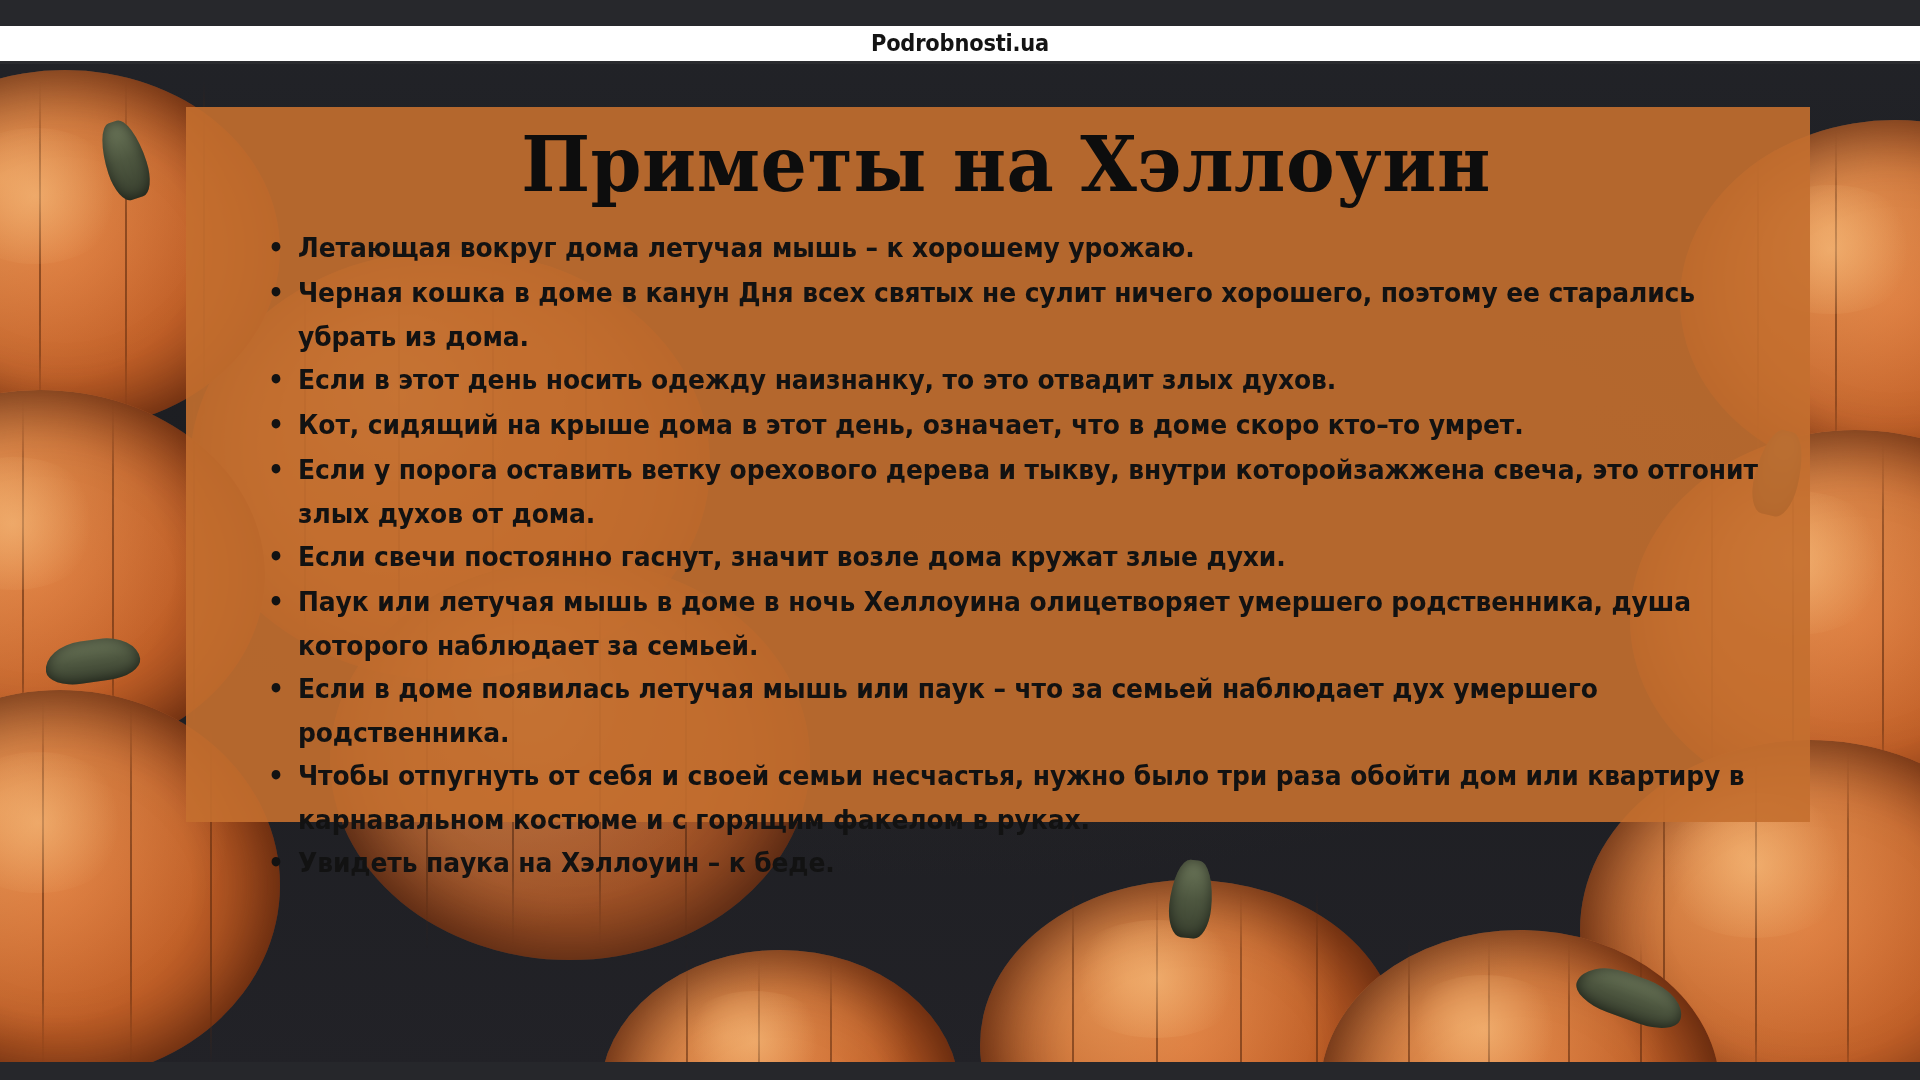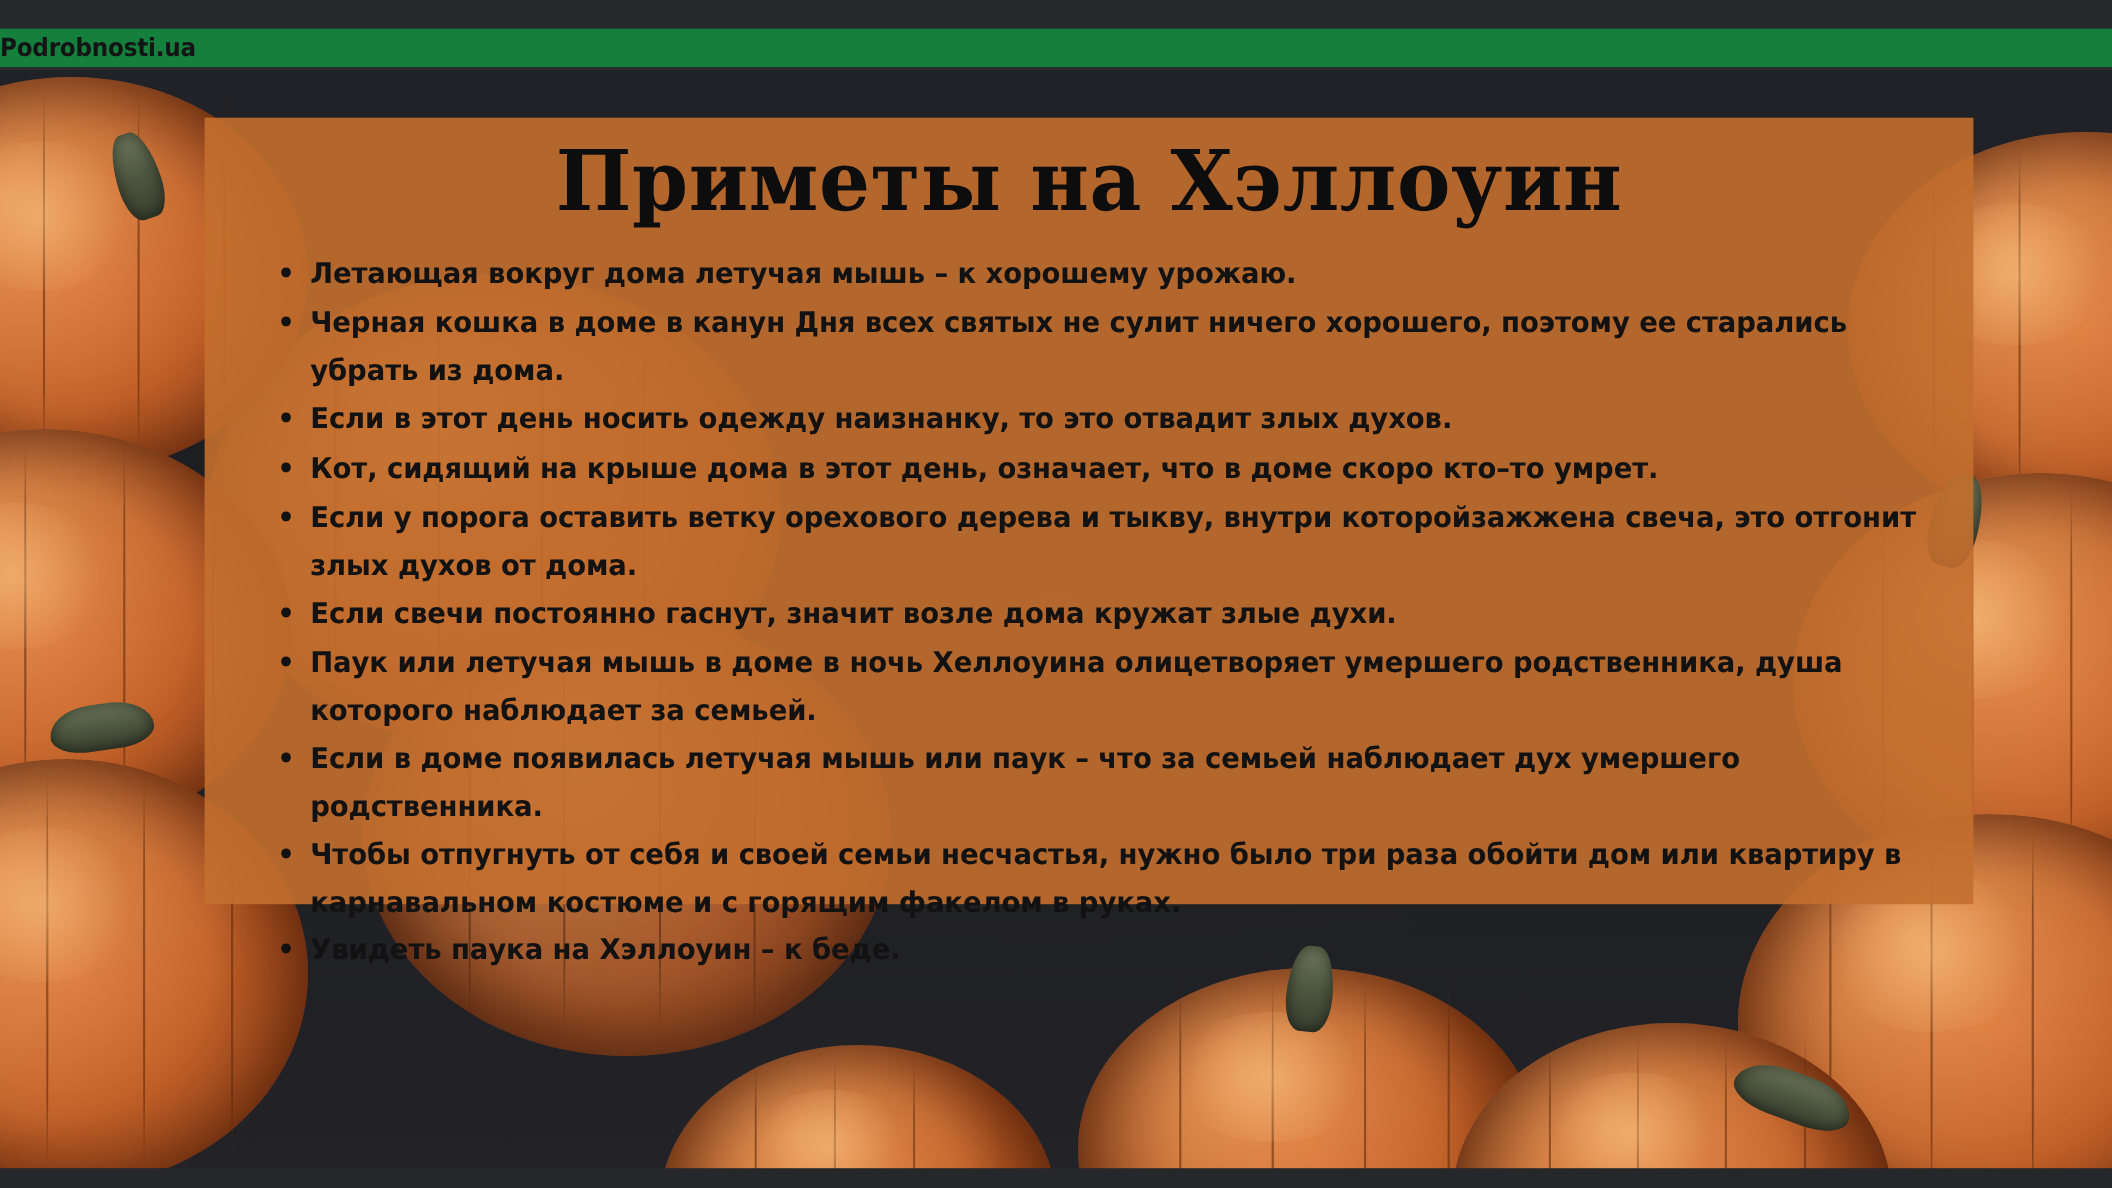--- a/index.html
+++ b/index.html
@@ -95,24 +95,24 @@
     position: absolute;
     left: 0; right: 0; top: 0;
     height: 26px;
     background: #27282c;
   }
   .banner {
     position: absolute;
     left: 0; right: 0;
     top: 26px;
     height: 35px;
-    background: #15803d;
+    background: #ffffff;
     display: flex;
     align-items: center;
-    justify-content: flex-start;
+    justify-content: center;
   }
   .banner-text {
     font-family: "DejaVu Sans", sans-serif;
     font-weight: bold;
     font-size: 21px;
     color: #141414;
     letter-spacing: -0.2px;
     line-height: 1;
     transform: scaleY(1.08);
   }
@@ -125,20 +125,21 @@
   }
 
   
   .panel {
     position: absolute;
     left: 186px;
     top: 107px;
     width: 1608px;
     height: 715px;
     background: rgba(196, 111, 47, 0.90);
+    padding-left: 16px;
   }
 
   .panel-title {
     margin: 0;
     padding-top: 18px;
     text-align: center;
     font-family: "DejaVu Serif", serif;
     font-weight: bold;
     font-size: 76px;
     line-height: 1.05;

